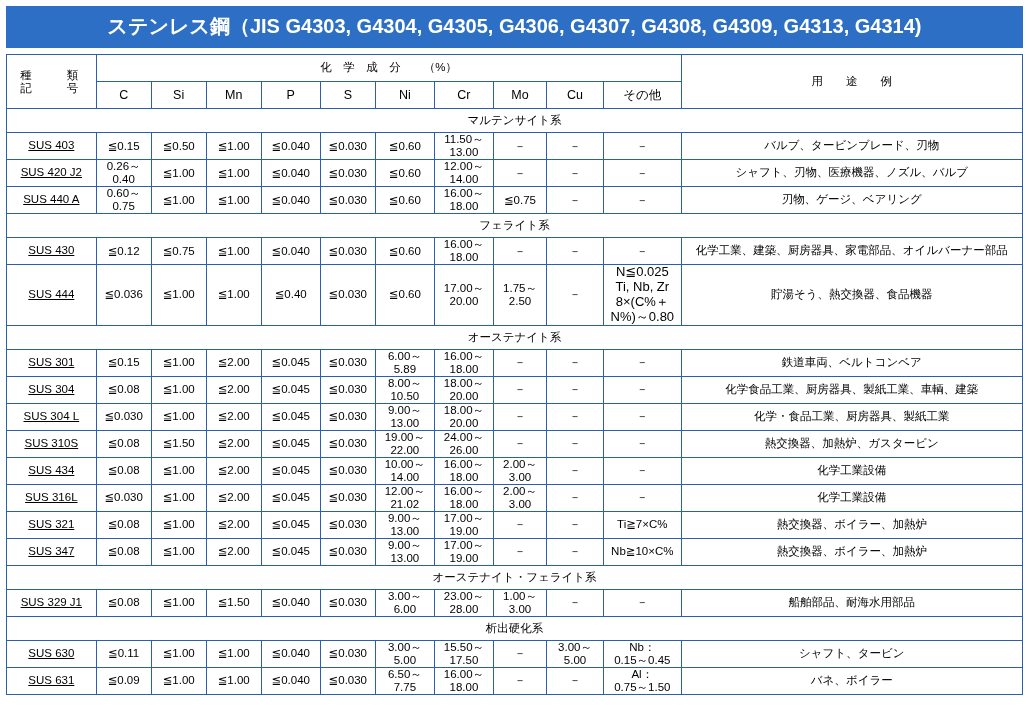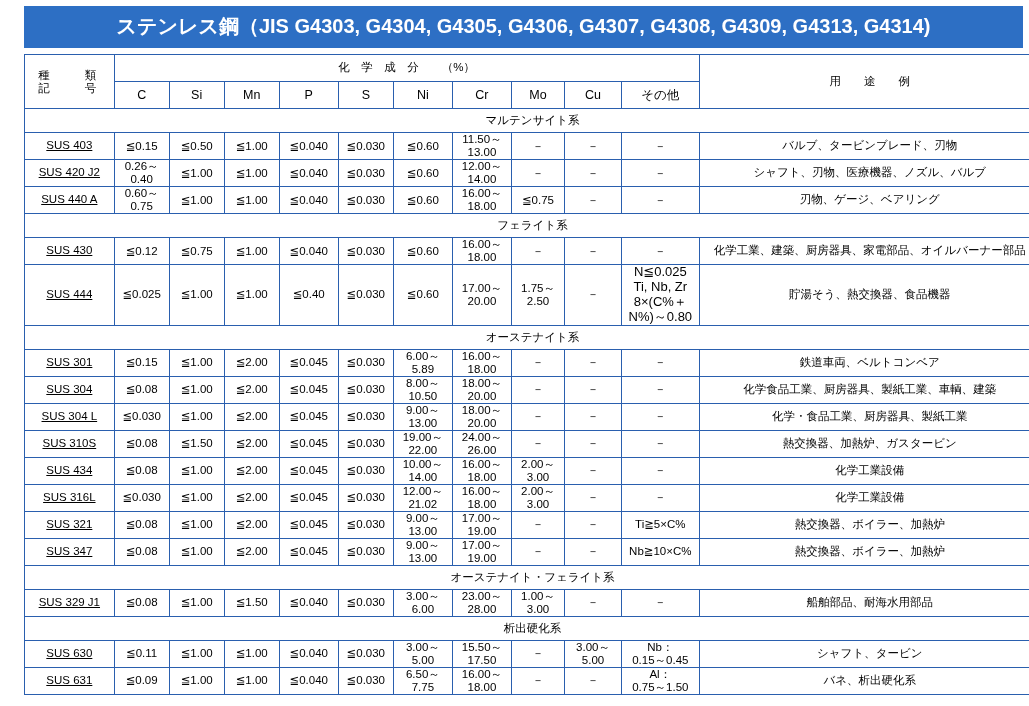--- a/index.html
+++ b/index.html
@@ -7,21 +7,21 @@
     width:1029px;height:706px;
     background:#ffffff;
     font-family:"Liberation Sans", sans-serif;
     color:#000;
     overflow:hidden;
   }
   #page{
     position:relative;
     width:1029px;height:706px;
     box-sizing:border-box;
-    padding:6px 6px 0 24px;
+    padding:6px 6px 0 6px;
   }
   .title-bar{
     background:#2d6fc4;
     color:#ffffff;
     font-size:20px;
     font-weight:bold;
     text-align:center;
     padding:6px 0 7px 0;
     letter-spacing:0px;
     border:1px solid #2d6fc4;
@@ -267,21 +267,21 @@
             <span class="two-line">－</span>
           </td>
           <td class="val">
             <span class="two-line">－</span>
           </td>
           <td class="use">化学工業、建築、厨房器具、家電部品、オイルバーナー部品</td>
         </tr>
         <tr>
           <td class="grade">SUS 444</td>
           <td class="val">
-            <span class="two-line">≦0.025</span>
+            <span class="two-line">≦0.036</span>
           </td>
           <td class="val">
             <span class="two-line">≦1.00</span>
           </td>
           <td class="val">
             <span class="two-line">≦1.00</span>
           </td>
           <td class="val">
             <span class="two-line">≦0.40</span>
           </td>
@@ -555,21 +555,21 @@
             <span class="two-line">17.00～</span>
             <span class="two-line">19.00</span>
           </td>
           <td class="val">
             <span class="two-line">－</span>
           </td>
           <td class="val">
             <span class="two-line">－</span>
           </td>
           <td class="val">
-            <span class="two-line">Ti≧5×C%</span>
+            <span class="two-line">Ti≧7×C%</span>
           </td>
           <td class="use">熱交換器、ボイラー、加熱炉</td>
         </tr>
         <tr>
           <td class="grade">SUS 347</td>
           <td class="val">
             <span class="two-line">≦0.08</span>
           </td>
           <td class="val">
             <span class="two-line">≦1.00</span>
@@ -711,18 +711,18 @@
           <td class="val">
             <span class="two-line">－</span>
           </td>
           <td class="val">
             <span class="two-line">－</span>
           </td>
           <td class="val">
             <span class="two-line">Al：</span>
             <span class="two-line">0.75～1.50</span>
           </td>
-          <td class="use">バネ、析出硬化系</td>
+          <td class="use">バネ、ボイラー</td>
         </tr>
       </tbody>
   </table>
 
 </div>
 
 </body></html>

